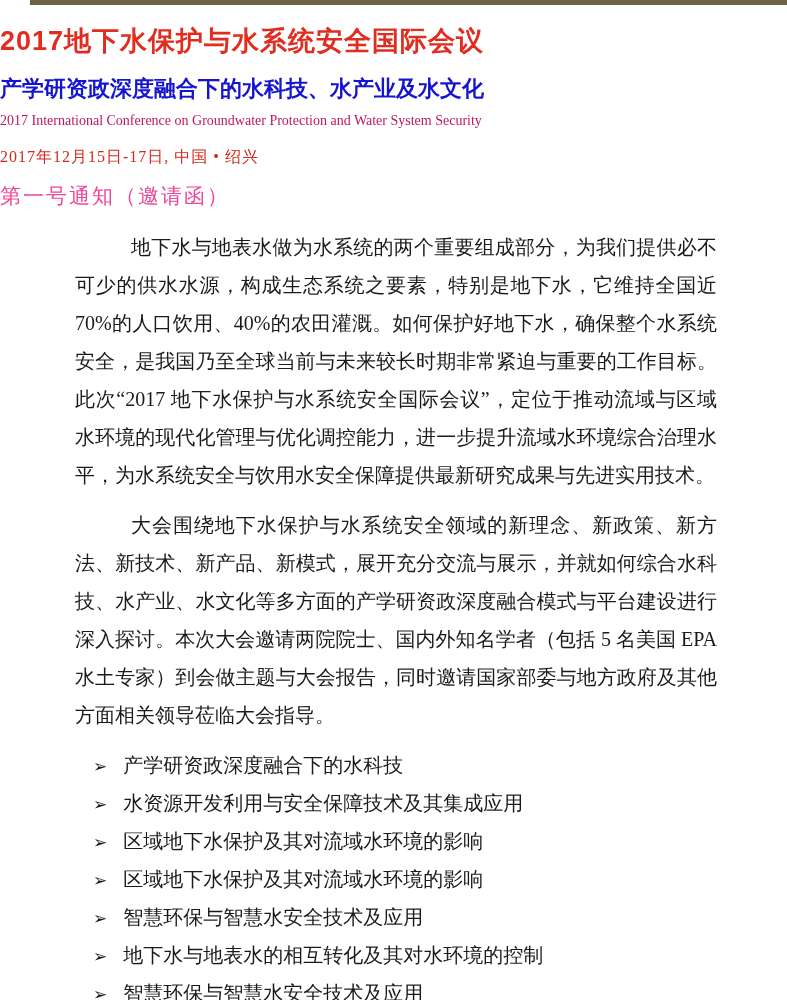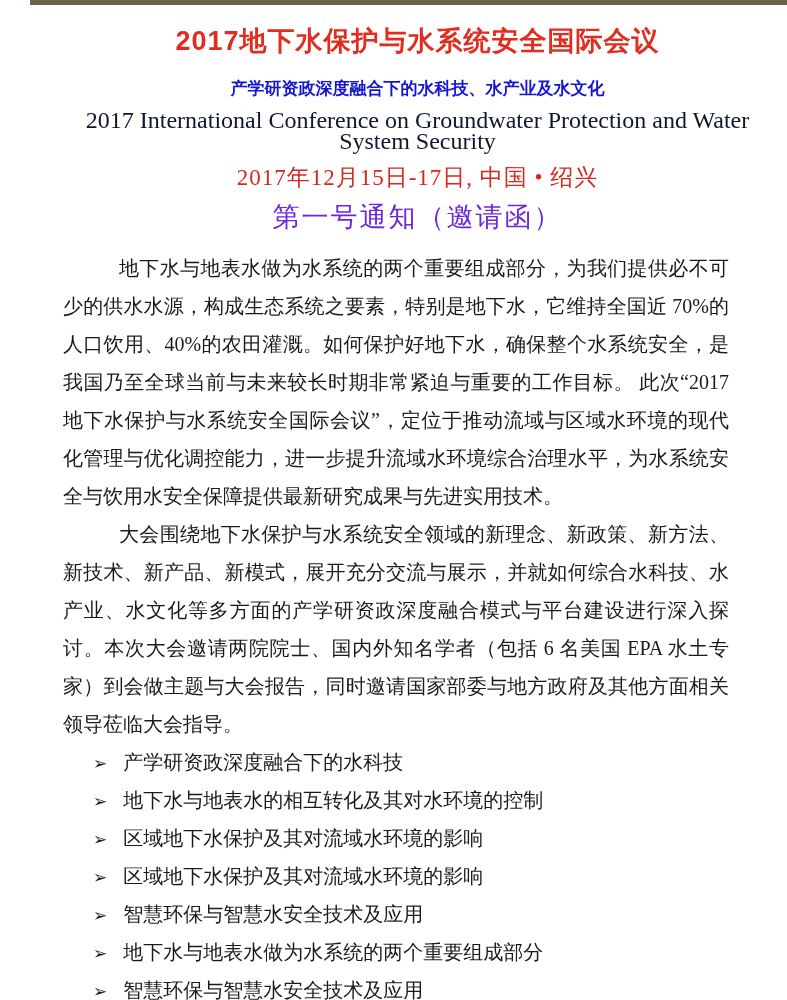--- a/index.html
+++ b/index.html
@@ -17,75 +17,74 @@
   }
   .top-bar {
     position: absolute;
     top: 0;
     left: 30px;
     right: 0;
     height: 5px;
     background: #6f6346;
   }
   .header {
-    text-align: center;
-    margin-left: 48px;
+    text-align: left;
   }
   .title-cn {
     margin: 0;
     padding-top: 25px;
     font-family: "Liberation Sans", "DejaVu Sans", sans-serif;
     font-weight: bold;
     font-size: 27px;
     line-height: 32px;
     color: #e02d20;
     letter-spacing: 1px;
   }
   .subtitle-cn {
     margin: 0;
     padding-top: 19px;
     font-family: "Liberation Sans", "DejaVu Sans", sans-serif;
     font-weight: bold;
-    font-size: 17px;
+    font-size: 22px;
     line-height: 25px;
     color: #1515d0;
   }
   .title-en {
     margin: 0;
     padding-top: 9px;
-    font-size: 24px;
+    font-size: 14px;
     line-height: 21px;
-    color: #0f172a;
+    color: #be185d;
   }
   .date-line {
     margin: 0;
     padding-top: 12px;
-    font-size: 23px;
+    font-size: 16px;
     line-height: 28px;
     color: #d42a1e;
     letter-spacing: 1px;
     font-family: Liberation Serif, serif;
   }
   .notice-line {
     margin: 0;
     padding-top: 12px;
-    font-size: 27px;
+    font-size: 21px;
     line-height: 26px;
-    color: #6d28d9;
+    color: #ec4899;
     letter-spacing: 2px;
   }
   .content {
     margin: 19px 58px 0 63px;
     font-size: 20px;
     line-height: 38px;
     color: #1a1a1a;
     text-align: justify;
   }
   .content p.para {
-    margin: 0;
+    margin: 12px;
     text-indent: 56px;
   }
   .bullet-list {
     margin: 0;
     padding: 0;
     list-style: none;
   }
   .bullet-item {
     display: flex;
     align-items: baseline;
@@ -114,46 +113,46 @@
   <div class="header">
     <h1 class="title-cn">2017地下水保护与水系统安全国际会议</h1>
     <h2 class="subtitle-cn">产学研资政深度融合下的水科技、水产业及水文化</h2>
     <div class="title-en">2017 International Conference on Groundwater Protection and Water System Security</div>
     <div class="date-line">2017年12月15日-17日, 中国 • 绍兴</div>
     <div class="notice-line">第一号通知（邀请函）</div>
   </div>
 
   <div class="content">
     <p class="para">地下水与地表水做为水系统的两个重要组成部分，为我们提供必不可少的供水水源，构成生态系统之要素，特别是地下水，它维持全国近 70%的人口饮用、40%的农田灌溉。如何保护好地下水，确保整个水系统安全，是我国乃至全球当前与未来较长时期非常紧迫与重要的工作目标。 此次“2017 地下水保护与水系统安全国际会议”，定位于推动流域与区域水环境的现代化管理与优化调控能力，进一步提升流域水环境综合治理水平，为水系统安全与饮用水安全保障提供最新研究成果与先进实用技术。</p>
-    <p class="para">大会围绕地下水保护与水系统安全领域的新理念、新政策、新方法、新技术、新产品、新模式，展开充分交流与展示，并就如何综合水科技、水产业、水文化等多方面的产学研资政深度融合模式与平台建设进行深入探讨。本次大会邀请两院院士、国内外知名学者（包括 6 名美国 EPA 水土专家）到会做主题与大会报告，同时邀请国家部委与地方政府及其他方面相关领导莅临大会指导。</p>
+    <p class="para">大会围绕地下水保护与水系统安全领域的新理念、新政策、新方法、新技术、新产品、新模式，展开充分交流与展示，并就如何综合水科技、水产业、水文化等多方面的产学研资政深度融合模式与平台建设进行深入探讨。本次大会邀请两院院士、国内外知名学者（包括 5 名美国 EPA 水土专家）到会做主题与大会报告，同时邀请国家部委与地方政府及其他方面相关领导莅临大会指导。</p>
 
     <ul class="bullet-list">
       <li class="bullet-item">
         <span class="bullet-glyph">➢</span>
         <span class="bullet-text">产学研资政深度融合下的水科技</span>
       </li>
       <li class="bullet-item">
         <span class="bullet-glyph">➢</span>
-        <span class="bullet-text">地下水与地表水的相互转化及其对水环境的控制</span>
+        <span class="bullet-text">水资源开发利用与安全保障技术及其集成应用</span>
       </li>
       <li class="bullet-item">
         <span class="bullet-glyph">➢</span>
         <span class="bullet-text">区域地下水保护及其对流域水环境的影响</span>
       </li>
       <li class="bullet-item">
         <span class="bullet-glyph">➢</span>
         <span class="bullet-text">区域地下水保护及其对流域水环境的影响</span>
       </li>
       <li class="bullet-item">
         <span class="bullet-glyph">➢</span>
         <span class="bullet-text">智慧环保与智慧水安全技术及应用</span>
       </li>
       <li class="bullet-item">
         <span class="bullet-glyph">➢</span>
-        <span class="bullet-text">地下水与地表水做为水系统的两个重要组成部分</span>
+        <span class="bullet-text">地下水与地表水的相互转化及其对水环境的控制</span>
       </li>
       <li class="bullet-item">
         <span class="bullet-glyph">➢</span>
         <span class="bullet-text">智慧环保与智慧水安全技术及应用</span>
       </li>
 
     </ul>
   </div>
 </div>
 

